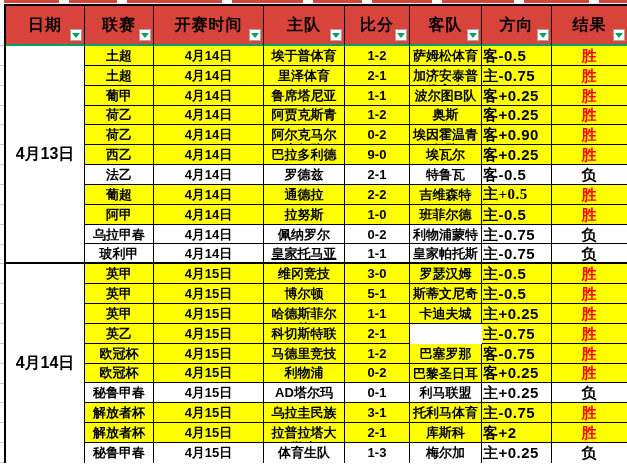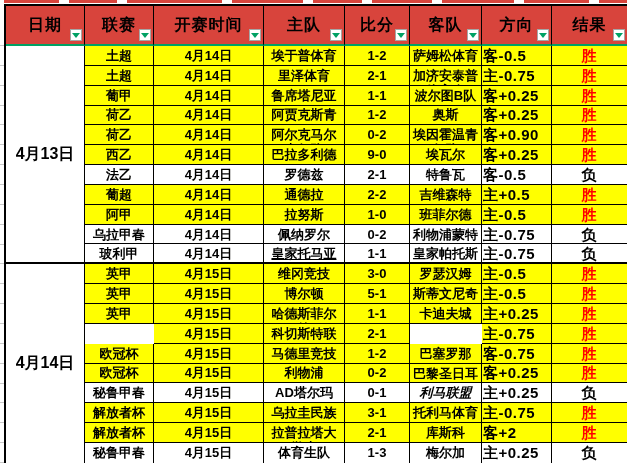--- a/index.html
+++ b/index.html
@@ -243,21 +243,21 @@
       <div class="cell  loss" style="grid-area: 8 / 4;">罗德兹</div>
       <div class="cell  loss" style="grid-area: 8 / 5;">2-1</div>
       <div class="cell  loss" style="grid-area: 8 / 6;">特鲁瓦</div>
       <div class="cell dir loss" style="grid-area: 8 / 7;">客-0.5</div>
       <div class="cell result loss lastcol" style="grid-area: 8 / 8;">负</div>
       <div class="cell  win" style="grid-area: 9 / 2;">葡超</div>
       <div class="cell  win" style="grid-area: 9 / 3;">4月14日</div>
       <div class="cell  win" style="grid-area: 9 / 4; font-family: Liberation Serif, serif;">通德拉</div>
       <div class="cell  win" style="grid-area: 9 / 5;">2-2</div>
       <div class="cell  win" style="grid-area: 9 / 6;">吉维森特</div>
-      <div class="cell dir win" style="grid-area: 9 / 7;">主+0.5</div>
+      <div class="cell dir win" style="grid-area: 9 / 7; font-family: Liberation Serif, serif;">主+0.5</div>
       <div class="cell result win lastcol" style="grid-area: 9 / 8;">胜</div>
       <div class="cell  win" style="grid-area: 10 / 2;">阿甲</div>
       <div class="cell  win" style="grid-area: 10 / 3;">4月14日</div>
       <div class="cell  win" style="grid-area: 10 / 4;">拉努斯</div>
       <div class="cell  win" style="grid-area: 10 / 5;">1-0</div>
       <div class="cell  win" style="grid-area: 10 / 6;">班菲尔德</div>
       <div class="cell dir win" style="grid-area: 10 / 7;">主-0.5</div>
       <div class="cell result win lastcol" style="grid-area: 10 / 8;">胜</div>
       <div class="cell  loss" style="grid-area: 11 / 2;">乌拉甲春</div>
       <div class="cell  loss" style="grid-area: 11 / 3;">4月14日</div>
@@ -290,20 +290,21 @@
       <div class="cell dir win" style="grid-area: 14 / 7;">主-0.5</div>
       <div class="cell result win lastcol" style="grid-area: 14 / 8;">胜</div>
       <div class="cell  win" style="grid-area: 15 / 2;">英甲</div>
       <div class="cell  win" style="grid-area: 15 / 3;">4月15日</div>
       <div class="cell  win team" style="grid-area: 15 / 4;">哈德斯菲尔
 德</div>
       <div class="cell  win" style="grid-area: 15 / 5;">1-1</div>
       <div class="cell  win" style="grid-area: 15 / 6;">卡迪夫城</div>
       <div class="cell dir win" style="grid-area: 15 / 7;">主+0.25</div>
       <div class="cell result win lastcol" style="grid-area: 15 / 8;">胜</div>
+      <div class="cell  win" style="grid-area: 16 / 2;">英乙</div>
       <div class="cell  win" style="grid-area: 16 / 3;">4月15日</div>
       <div class="cell  win" style="grid-area: 16 / 4;">科切斯特联</div>
       <div class="cell  win" style="grid-area: 16 / 5;">2-1</div>
       <div class="cell  win" style="grid-area: 16 / 6; margin-top: 44px;">阿克灵顿</div>
       <div class="cell dir win" style="grid-area: 16 / 7;">主-0.75</div>
       <div class="cell result win lastcol" style="grid-area: 16 / 8;">胜</div>
       <div class="cell  win" style="grid-area: 17 / 2;">欧冠杯</div>
       <div class="cell  win" style="grid-area: 17 / 3;">4月15日</div>
       <div class="cell  win" style="grid-area: 17 / 4;">马德里竞技</div>
       <div class="cell  win" style="grid-area: 17 / 5;">1-2</div>
@@ -315,21 +316,21 @@
       <div class="cell  win" style="grid-area: 18 / 4;">利物浦</div>
       <div class="cell  win" style="grid-area: 18 / 5;">0-2</div>
       <div class="cell  win team" style="grid-area: 18 / 6;">巴黎圣日耳
 曼</div>
       <div class="cell dir win" style="grid-area: 18 / 7;">客+0.25</div>
       <div class="cell result win lastcol" style="grid-area: 18 / 8;">胜</div>
       <div class="cell  loss" style="grid-area: 19 / 2;">秘鲁甲春</div>
       <div class="cell  loss" style="grid-area: 19 / 3;">4月15日</div>
       <div class="cell  loss" style="grid-area: 19 / 4;">AD塔尔玛</div>
       <div class="cell  loss" style="grid-area: 19 / 5;">0-1</div>
-      <div class="cell  loss" style="grid-area: 19 / 6; font-style: italic;">利马联盟</div>
+      <div class="cell  loss" style="grid-area: 19 / 6;">利马联盟</div>
       <div class="cell dir loss" style="grid-area: 19 / 7;">主+0.25</div>
       <div class="cell result loss lastcol" style="grid-area: 19 / 8;">负</div>
       <div class="cell  win" style="grid-area: 20 / 2;">解放者杯</div>
       <div class="cell  win" style="grid-area: 20 / 3;">4月15日</div>
       <div class="cell  win" style="grid-area: 20 / 4;">乌拉圭民族</div>
       <div class="cell  win" style="grid-area: 20 / 5;">3-1</div>
       <div class="cell  win" style="grid-area: 20 / 6;">托利马体育</div>
       <div class="cell dir win" style="grid-area: 20 / 7;">主-0.75</div>
       <div class="cell result win lastcol" style="grid-area: 20 / 8;">胜</div>
       <div class="cell  win" style="grid-area: 21 / 2;">解放者杯</div>

